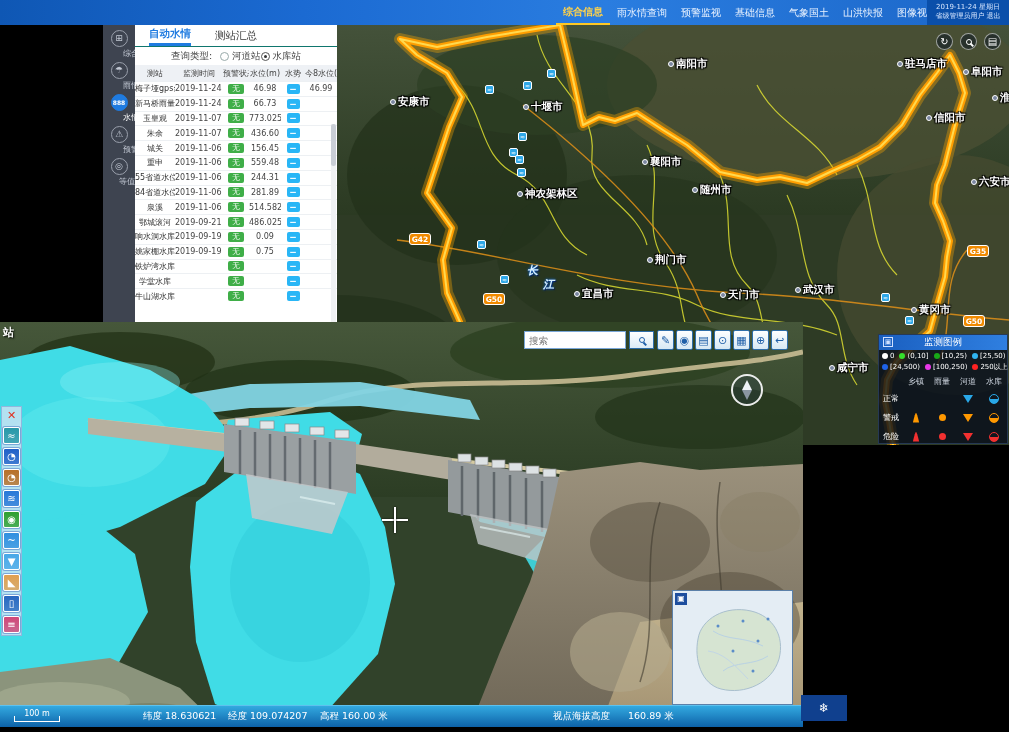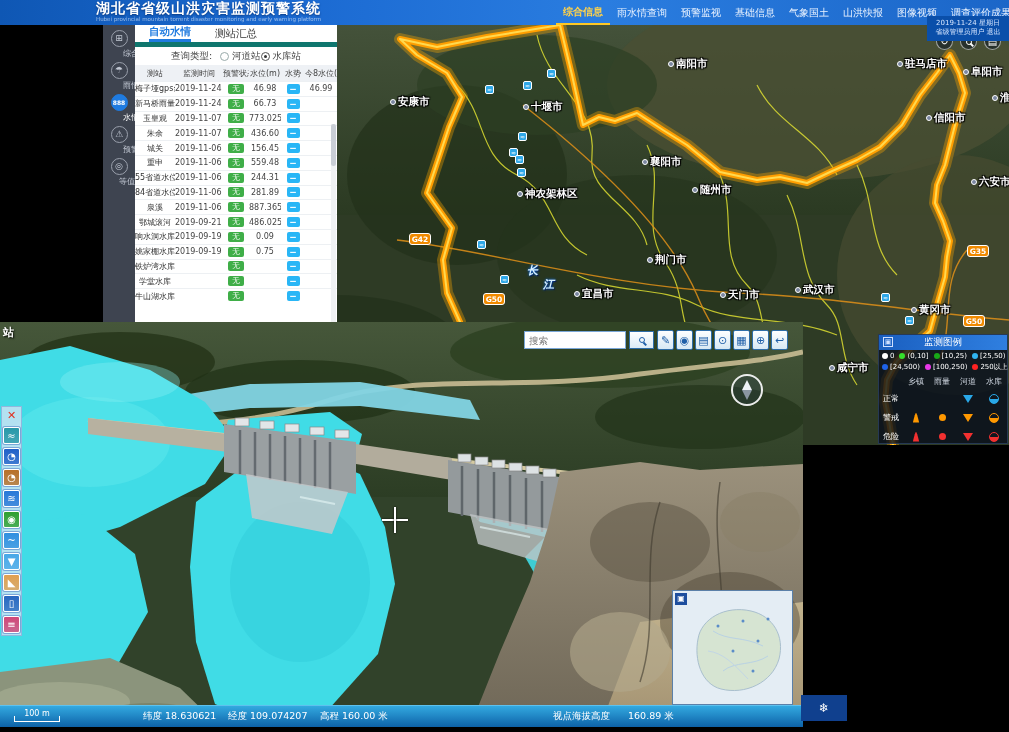--- a/index.html
+++ b/index.html
@@ -8,40 +8,40 @@
 
   
   #topbar{position:absolute;left:0;top:0;width:1009px;height:25px;z-index:9;
     background:linear-gradient(90deg,#0f57b4,#1b6ad2 30%,#2a7de0 60%,#1b66c8);display:flex;align-items:center;}
   #brand{position:absolute;left:96px;top:0;width:250px;}
   #app-title{font-size:14px;font-weight:bold;color:#fff;letter-spacing:1px;line-height:16px;text-shadow:0 1px 2px rgba(0,30,80,.6);white-space:nowrap;}
   #app-sub{font-size:5.5px;color:rgba(255,255,255,.55);line-height:6px;white-space:nowrap;}
   #nav{position:absolute;left:556px;top:0;height:25px;display:flex;align-items:stretch;}
   .nav-item{font-size:10px;color:#eaf3ff;padding:0 7px;display:flex;align-items:center;cursor:pointer;white-space:nowrap;}
   .nav-item.active{color:#ffd24a;border-bottom:2px solid #ffc824;font-weight:bold;}
-  #datebox{position:absolute;right:0;top:16px;width:82px;height:25px;background:#0a4faa;color:#d6e6ff;
+  #datebox{position:absolute;right:0;top:0;width:82px;height:25px;background:#0a4faa;color:#d6e6ff;
     font-size:7px;line-height:9px;padding:3px 4px 0 4px;text-align:center;white-space:nowrap;}
 
   
   #sidebar{position:absolute;left:103px;top:25px;width:32px;height:297px;background:#3e4450;z-index:6;padding-top:5px;}
   .side-item{width:32px;height:32px;display:flex;flex-direction:column;align-items:center;cursor:pointer;}
   .side-ico{width:17px;height:17px;border-radius:50%;border:1px solid #9aa0ac;color:#c3c9d4;
     font-size:9px;display:flex;align-items:center;justify-content:center;line-height:1;}
   .side-item.active .side-ico{background:#1f7be0;border-color:#1f7be0;color:#fff;font-size:6px;font-weight:bold;}
   .side-lbl{font-size:8px;color:#c3c9d4;margin-top:1px;white-space:nowrap;padding-left:24px;}
   .side-item.active .side-lbl{color:#fff;}
 
   
   #panel{position:absolute;left:135px;top:25px;width:202px;height:297px;background:#fff;z-index:6;overflow:hidden;}
   #typeRow{height:24px;display:flex;align-items:center;justify-content:center;font-size:10px;color:#444;gap:8px;}
   .radio{display:inline-flex;align-items:center;gap:3px;cursor:pointer;}
   .rdot{width:9px;height:9px;border-radius:50%;border:1px solid #9aa;display:inline-block;position:relative;background:#fff;}
   .rdot.on{border-color:#555;}
   .rdot.on::after{content:"";position:absolute;left:2px;top:2px;width:3px;height:3px;border-radius:50%;background:#333;}
-  #tabs{height:22px;display:flex;border-bottom:5px solid #0f766e;padding-left:14px;gap:24px;}
+  #tabs{height:22px;display:flex;border-bottom:1px solid #0f766e;padding-left:14px;gap:24px;}
   .tab{font-size:10.5px;color:#333;display:flex;align-items:center;cursor:pointer;}
   .tab.active{color:#1f7be0;font-weight:bold;border-bottom:3px solid #1f7be0;}
   #queryRow{height:18px;display:flex;align-items:center;justify-content:center;font-size:9.5px;color:#444;gap:8px;}
   #tbl{width:202px;}
   .trow{display:grid;grid-template-columns:40px 48px 26px 32px 24px 32px;align-items:center;height:14.8px;border-top:1px solid #edf0f3;}
   .trow.head{background:#eef1f5;color:#667;font-size:7.5px;height:16px;border-top:none;}
   .tcell{text-align:center;font-size:8px;color:#444;overflow:hidden;white-space:nowrap;}
   .tcell.station{color:#333;}
   .badge{display:inline-block;background:#3fae48;color:#fff;font-size:7.5px;line-height:10px;width:16px;border-radius:2px;}
   .trend{display:inline-block;background:#29b6f6;color:#fff;font-size:9px;line-height:10px;width:13px;border-radius:2px;font-weight:bold;}
@@ -116,24 +116,20 @@
 
   #snowbox{position:absolute;left:801px;top:695px;width:46px;height:26px;background:#10408e;z-index:8;
     color:#fff;font-size:12px;display:flex;align-items:center;justify-content:center;}
 </style>
 </head>
 <body>
 
 <div id="stage">
 
   <header id="topbar">
-    <div id="brand">
-      <div id="app-title">湖北省省级山洪灾害监测预警系统</div>
-      <div id="app-sub">Hubei provincial mountain torrent disaster monitoring and early warning platform</div>
-    </div>
     <nav id="nav">
         <div class="nav-item active">综合信息</div>
         <div class="nav-item">雨水情查询</div>
         <div class="nav-item">预警监视</div>
         <div class="nav-item">基础信息</div>
         <div class="nav-item">气象国土</div>
         <div class="nav-item">山洪快报</div>
         <div class="nav-item">图像视频</div>
         <div class="nav-item">调查评价成果</div>
       </nav>
@@ -440,21 +436,21 @@
           <div class="tcell">2019-11-06 17</div>
           <div class="tcell"><span class="badge">无</span></div>
           <div class="tcell">281.89</div>
           <div class="tcell"><span class="trend">−</span></div>
           <div class="tcell"></div>
         </div>
         <div class="trow">
           <div class="tcell station">泉溪</div>
           <div class="tcell">2019-11-06 05</div>
           <div class="tcell"><span class="badge">无</span></div>
-          <div class="tcell">887.365</div>
+          <div class="tcell">514.582</div>
           <div class="tcell"><span class="trend">−</span></div>
           <div class="tcell"></div>
         </div>
         <div class="trow">
           <div class="tcell station">鄂城滚河</div>
           <div class="tcell">2019-09-21 05</div>
           <div class="tcell"><span class="badge">无</span></div>
           <div class="tcell">486.025</div>
           <div class="tcell"><span class="trend">−</span></div>
           <div class="tcell"></div>

